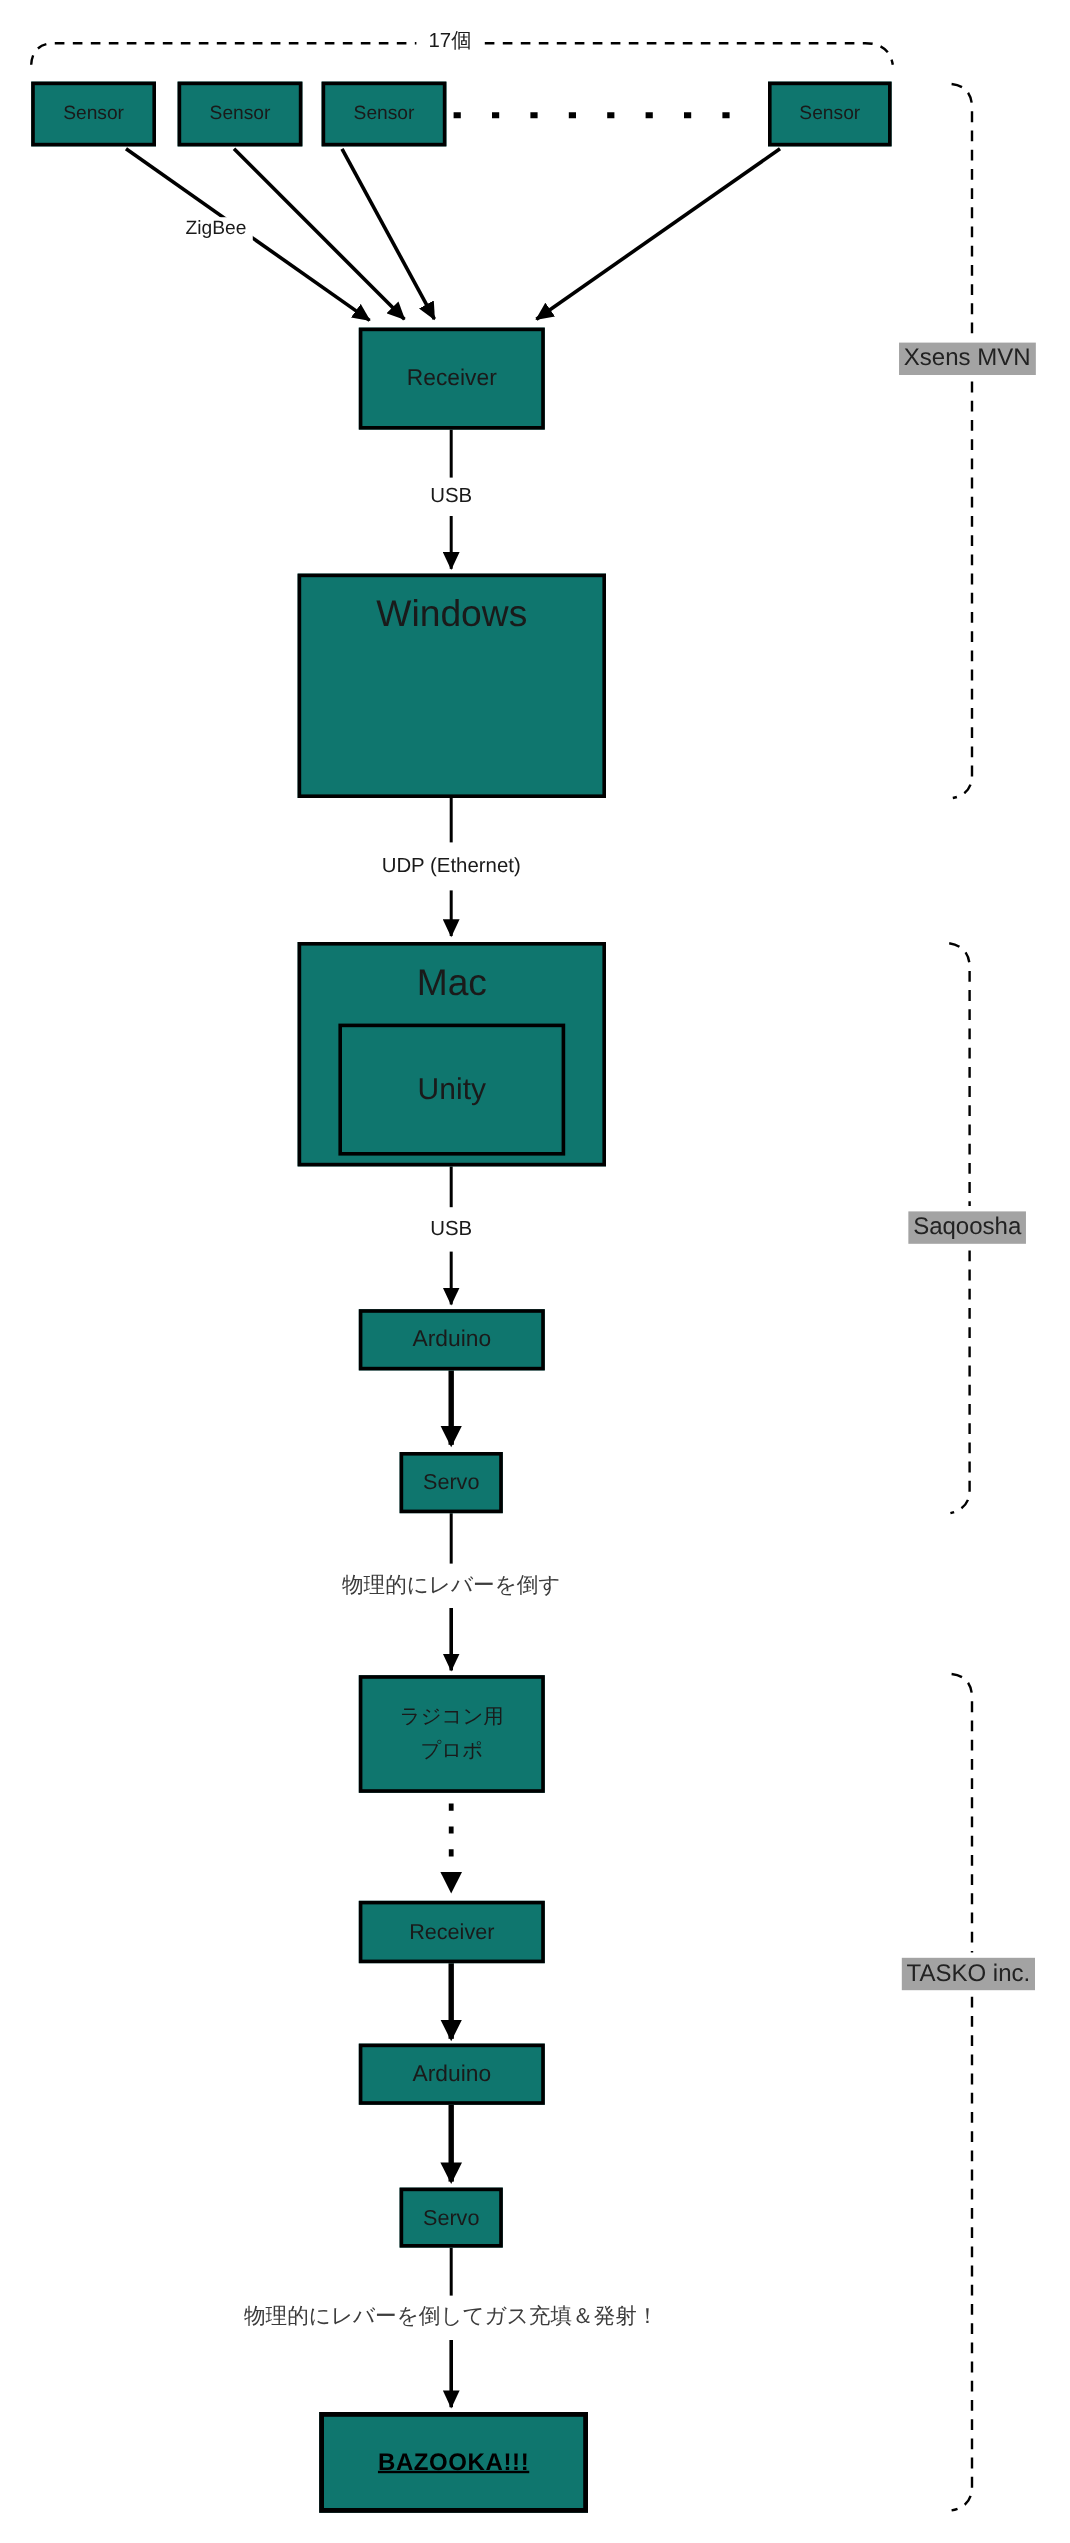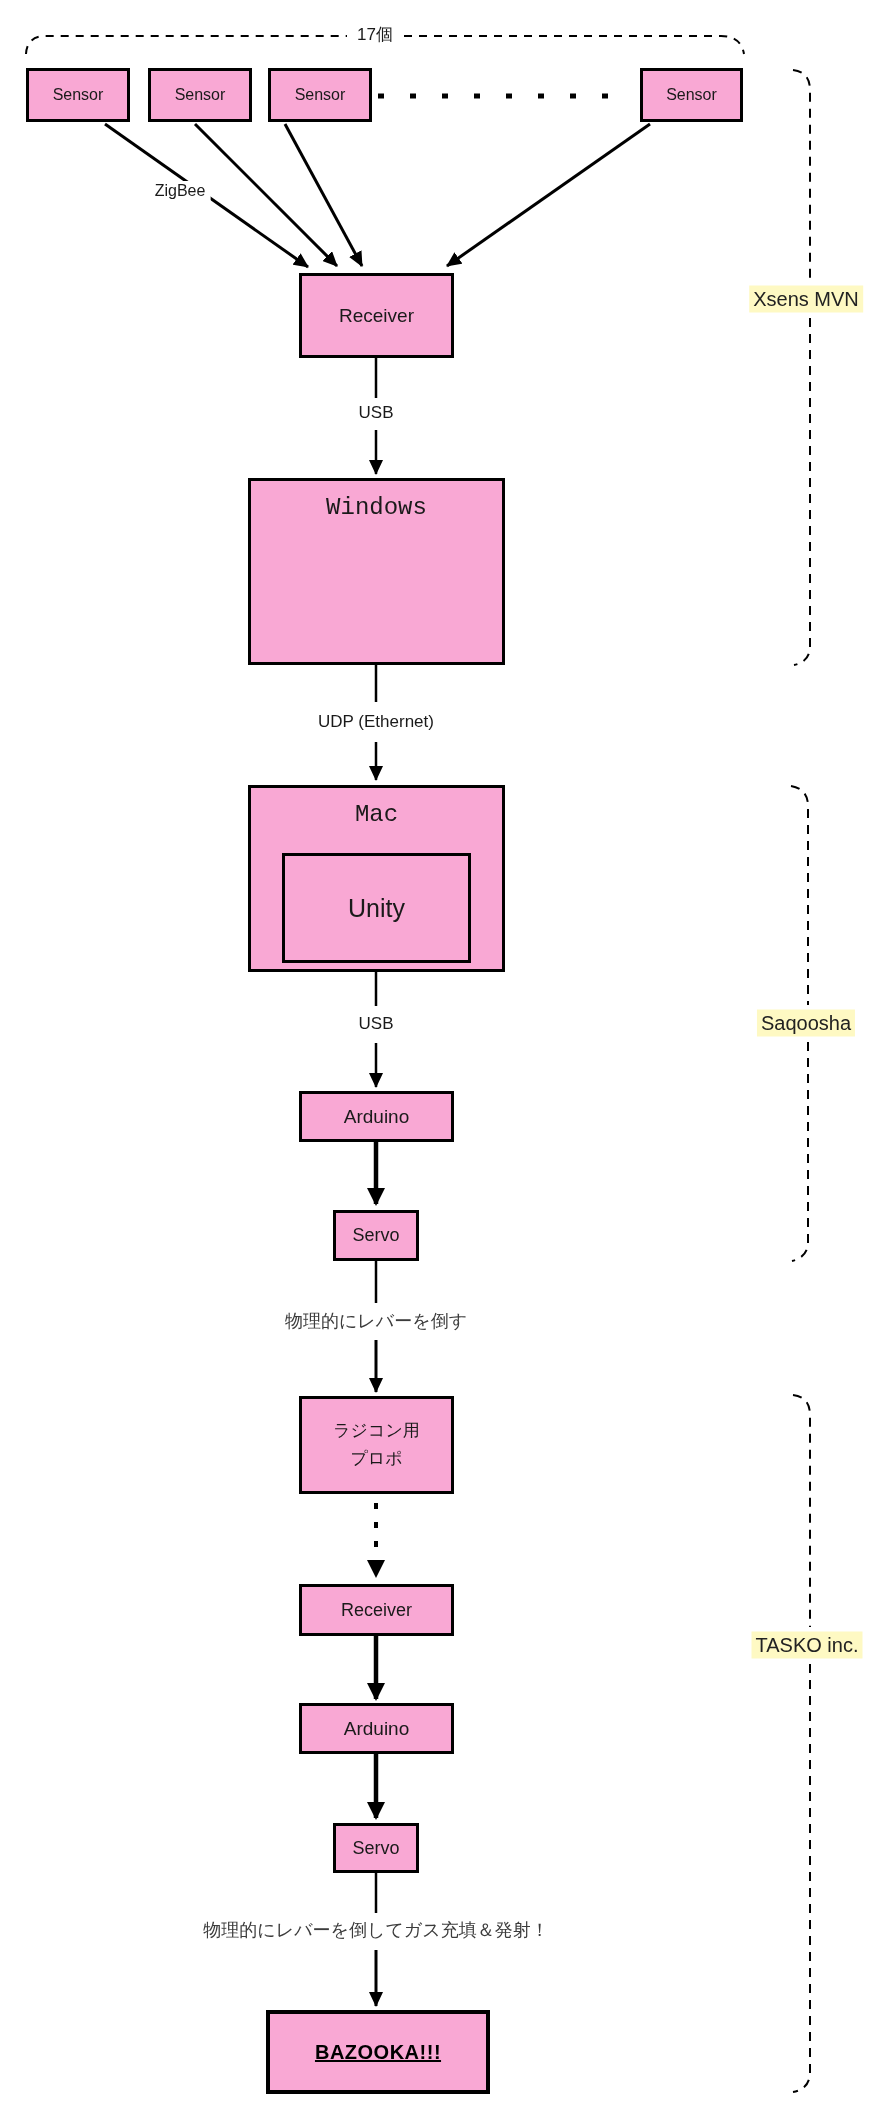--- a/index.html
+++ b/index.html
@@ -3,38 +3,38 @@
 <meta charset="utf-8">
 <style>
   html,body{margin:0;padding:0;background:#ffffff;}
   .stage{
     position:relative;width:892px;height:2119px;background:#ffffff;
     font-family:"Liberation Sans","DejaVu Sans",sans-serif;color:#111;
     overflow:hidden;
   }
   .layer{position:absolute;left:0;top:0;}
   .box{
-    position:absolute;box-sizing:border-box;border:3px solid #000;background:#f9a8d4;
+    position:absolute;box-sizing:border-box;border:3px solid #000;background:#0f766e;
     display:flex;align-items:center;justify-content:center;text-align:center;
     color:#1a1a1a;
   }
   .box.small{font-size:16px;}
   .box.mid{font-size:19px;}
   .box.servo{font-size:18px;}
   .box.big{font-size:25px;}
   .box.bazooka{border-width:4px;font-weight:bold;font-size:20px;letter-spacing:.5px;color:#000;text-decoration:underline;}
-  .host-label{position:absolute;left:0;width:100%;text-align:center;font-size:24px;color:#1a1a1a;font-family:Liberation Mono, monospace;}
+  .host-label{position:absolute;left:0;width:100%;text-align:center;font-size:31px;color:#1a1a1a;}
   .jp{line-height:1.65;}
   .link-label{
     position:absolute;transform:translate(-50%,-50%);background:#fff;
     padding:1px 5px;white-space:nowrap;font-size:17px;color:#1a1a1a;
   }
   .link-label.jp-label{font-size:18px;color:#3c3c3c;}
   .group-label{
-    position:absolute;transform:translate(-50%,-50%);background:#fef9c3;
+    position:absolute;transform:translate(-50%,-50%);background:#a3a3a3;
     padding:2px 4px;white-space:nowrap;font-size:20px;color:#222;
   }
   .count-label{
     position:absolute;transform:translate(-50%,-50%);background:#fff;
     padding:0 5px;white-space:nowrap;font-size:17px;color:#1a1a1a;
   }
 </style>
 </head>
 <body>
 

